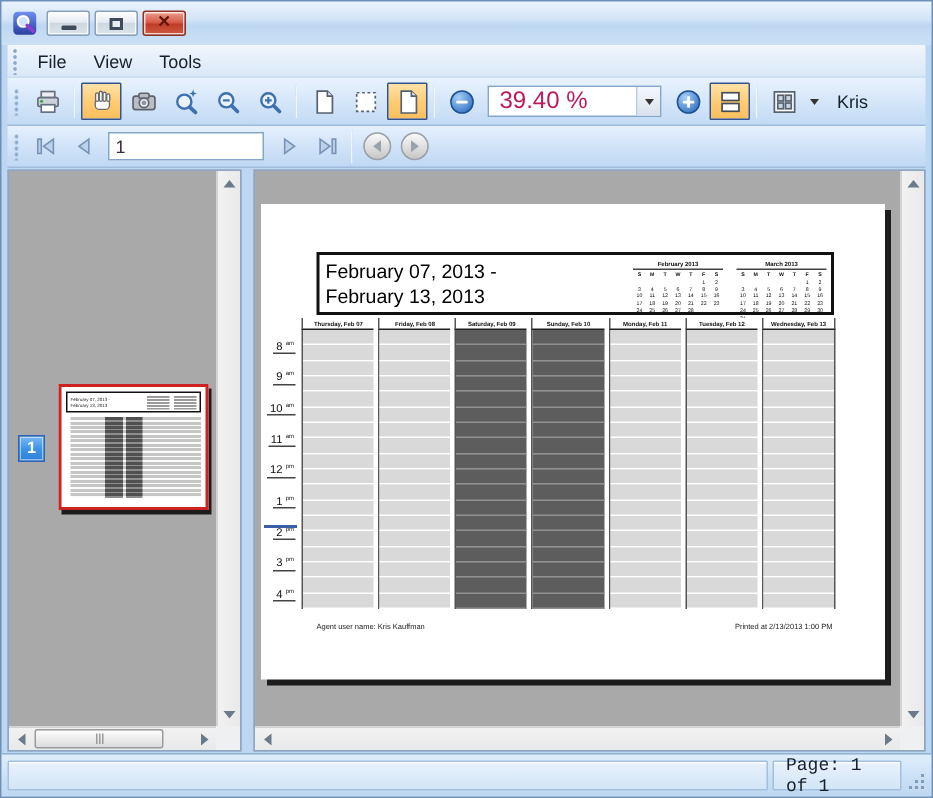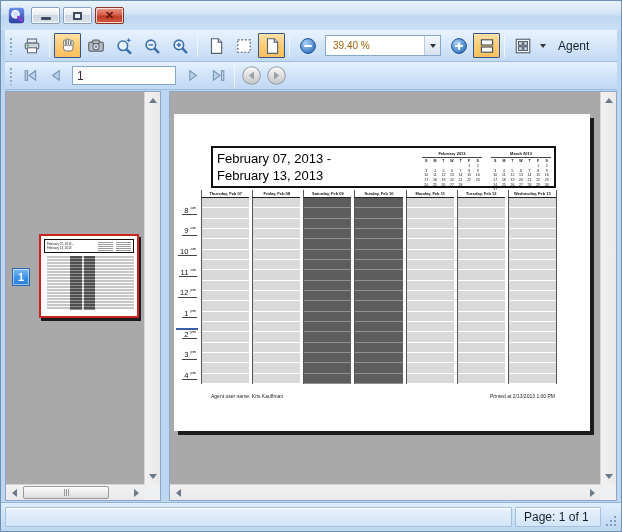--- a/index.html
+++ b/index.html
@@ -60,21 +60,21 @@
   .tb-btn svg{width:18px;height:18px;}
   .tb-btn.selected{
     background:linear-gradient(#ffe2a7,#ffcb71 55%,#fbbf5e);
     border:1px solid #35548f;
   }
   .tb-sep{width:1px;height:22px;background:#a3bfdf;border-right:1px solid #f0f6fc;margin:0 3px;flex:0 0 auto;}
   .combo{
     width:116px;height:21px;border:1px solid #86a7cc;background:#fff;
     display:flex;align-items:center;margin:0 3px;flex:0 0 auto;
   }
-  .combo-text{flex:1;font-size:10px;color:#a16207;padding-left:7px;}
+  .combo-text{flex:1;font-size:16px;color:#be185d;padding-left:7px;}
   .combo-arrow{
     width:16px;height:100%;border-left:1px solid #b9cbe0;
     background:linear-gradient(#f4f8fc,#d8e2ee);
     display:flex;align-items:center;justify-content:center;
   }
   .arrow-down{width:0;height:0;border-left:3.5px solid rgba(0,0,0,0);border-right:3.5px solid rgba(0,0,0,0);border-top:4px solid #333;}
   .dd-arrow{width:12px;display:flex;align-items:center;justify-content:center;height:25px;}
   .close-btn{font-size:12px;color:#16202b;padding:4px 8px;border-radius:2px;}
   .page-input{
     width:104px;height:19px;border:1px solid #86a7cc;background:#fff;
@@ -178,20 +178,21 @@
   .statusbar{
     height:29px;flex:0 0 29px;margin-top:1px;
     background:linear-gradient(#e0eefb,#cadff5 60%,#bed7f1);
     border-top:1px solid #93b4d7;
     display:flex;align-items:center;padding:3px 4px 4px 4px;gap:3px;
   }
   .status-pane{
     height:20px;border:1px solid #a3c0de;border-radius:1px;
     background:linear-gradient(#e8f2fc,#d3e5f7);
     box-shadow:inset 0 1px 0 rgba(255,255,255,.8);
+    font-family:Liberation Mono, monospace;
   }
   .status-pane.main{flex:1;}
   .status-pane.pages{flex:0 0 86px;font-size:12px;color:#16202b;display:flex;align-items:center;padding:0 8px;}
   .resize-grip{width:13px;height:13px;align-self:flex-end;}
 </style>
 </head>
 <body>
 
 <div class="window">
 
@@ -215,20 +216,26 @@
           <div class="glyph-max"></div>
         </div>
       <div class="win-btn close">
           <div class="glyph-close">✕</div>
         </div>
     </div>
   </div>
 
   <div class="inner">
 
+    <div class="menubar">
+      <div class="grip"></div>
+      <div class="menu-item">File</div>
+      <div class="menu-item">View</div>
+      <div class="menu-item">Tools</div>
+    </div>
 
     <div class="toolbar">
       <div class="grip"></div>
 
       <div class="tb-btn">
         <svg viewBox="0 0 16 16">
           <rect x="4" y="1.8" width="8" height="3.6" fill="#eceff2" stroke="#667080"></rect>
           <rect x="2" y="5.4" width="12" height="5.2" rx="1" fill="#ccd3da" stroke="#667080"></rect>
           <rect x="4" y="9.6" width="8" height="4.4" fill="#fff" stroke="#667080"></rect>
           <circle cx="4.2" cy="7.5" r="0.9" fill="#41a33f"></circle>
@@ -354,21 +361,21 @@
               <rect x="8.6" y="4" width="3.4" height="3.4"></rect>
             <rect x="4" y="8.6" width="3.4" height="3.4"></rect>
               <rect x="8.6" y="8.6" width="3.4" height="3.4"></rect>
           </g>
         </svg>
       </div>
       <div class="dd-arrow">
         <div class="arrow-down"></div>
       </div>
 
-      <div class="close-btn">Agent</div>
+      <div class="close-btn">Kris</div>
     </div>
 
     <div class="toolbar nav">
       <div class="grip"></div>
 
       <div class="nav-btn">
         <svg viewBox="0 0 16 16">
           <rect x="3" y="3.5" width="2.2" height="9" fill="#bcd2ea" stroke="#7793b5"></rect>
           <path d="M12.8 3.5 L6.6 8 L12.8 12.5 Z" fill="#bcd2ea" stroke="#7793b5"></path>
         </svg>

